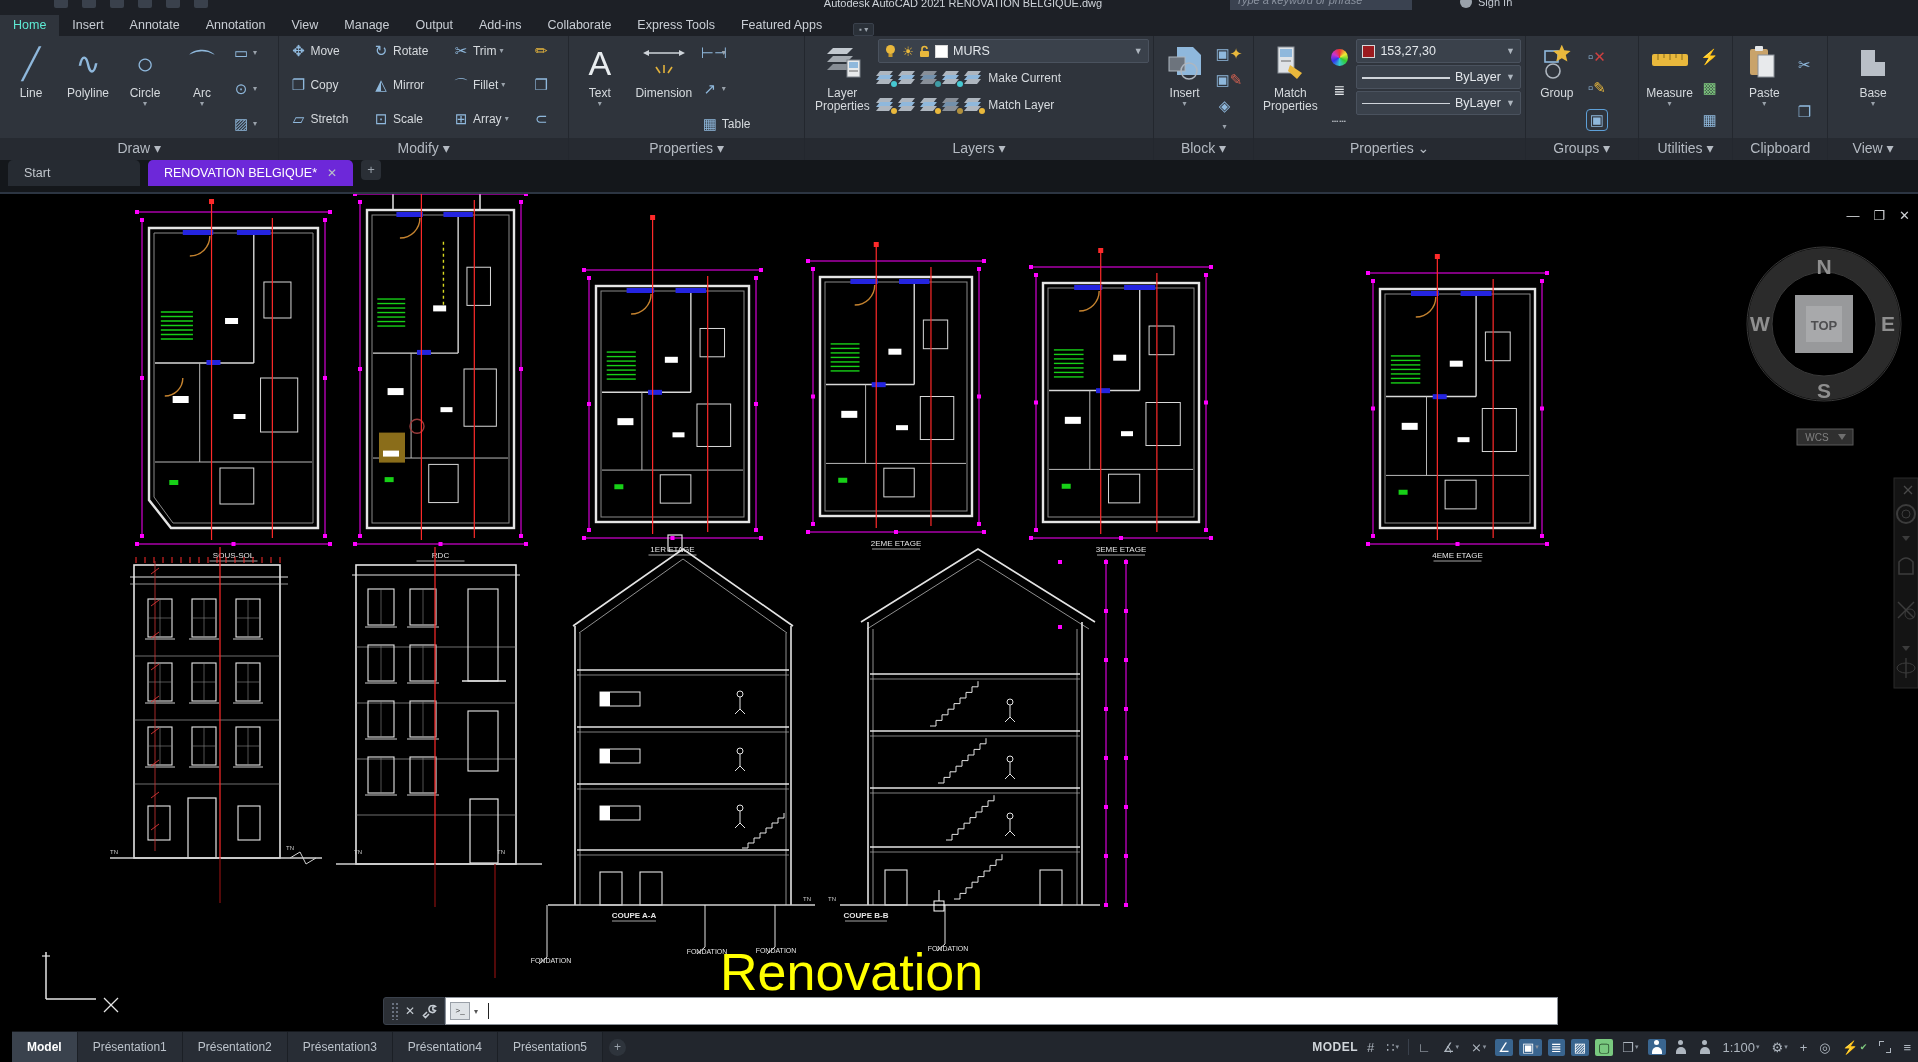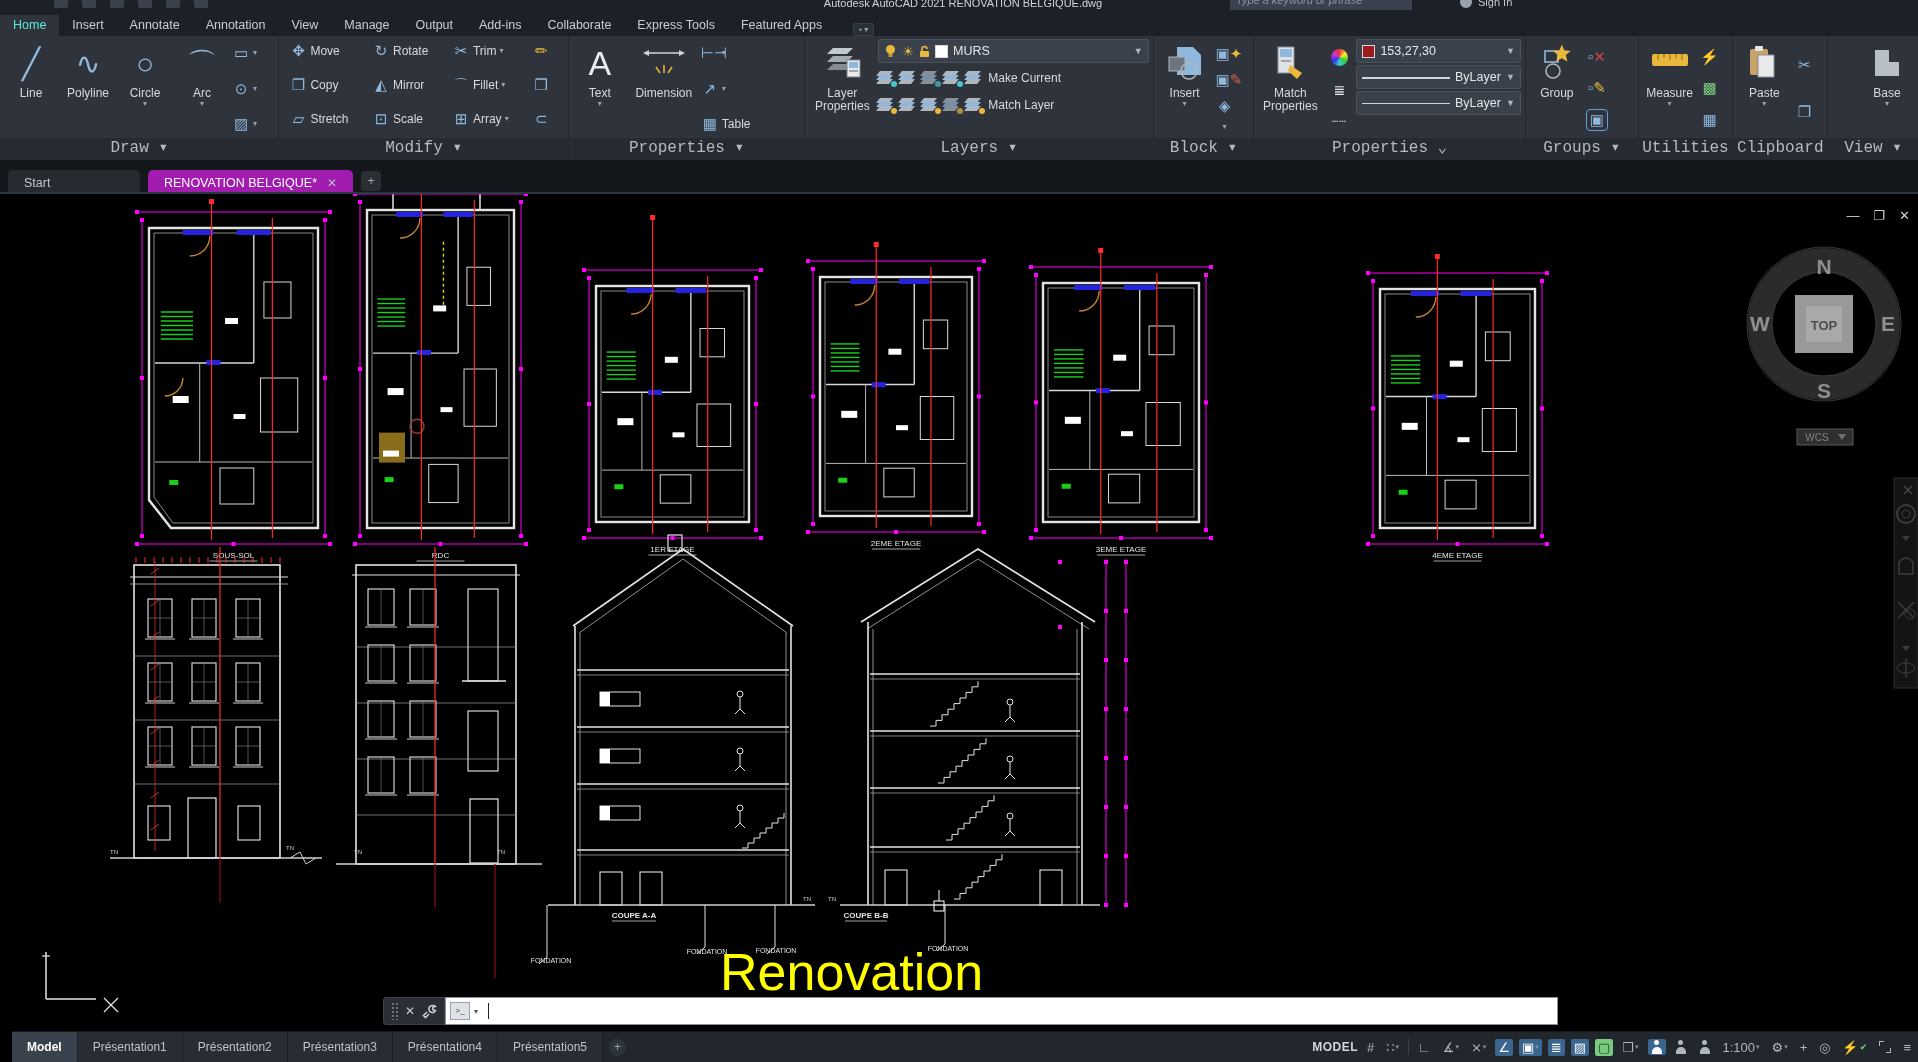--- a/index.html
+++ b/index.html
@@ -18,44 +18,44 @@
   .menubar{position:absolute;top:14px;left:0;right:0;height:22px;display:flex;align-items:flex-end;
            background:#1d2026;font-size:12.5px;}
   .mtab{padding:3px 13px 4px;color:#c9ced5;cursor:default;}
   .mtab.active{background:#2f343c;color:#5eead4;}
   .ribctl{margin-left:18px;background:#2a3038;border:1px solid #3a414c;font-size:8px;color:#9aa2ab;
           padding:1px 5px;border-radius:2px;}
   
   .ribbon{position:absolute;top:36px;left:0;right:0;height:124px;background:#2f343c;display:flex;}
   .panel{border-right:1px solid #23272e;display:flex;flex-direction:column;box-sizing:border-box;}
   .pbody{height:102px;display:flex;align-items:stretch;padding:3px 4px 0;gap:3px;box-sizing:border-box;}
-  .plabel{height:22px;background:#262a31;color:#b4bac2;font-size:16px;text-align:center;line-height:21px;font-family:Liberation Mono, monospace;}
+  .plabel{height:22px;background:#262a31;color:#b4bac2;font-size:14px;text-align:center;line-height:21px;}
   .bigbtn{display:flex;flex-direction:column;align-items:center;width:54px;font-size:12px;color:#d6dade;text-align:center;line-height:13px;}
   .bigbtn .bicon{height:48px;display:flex;align-items:center;justify-content:center;font-size:30px;color:#8fb8dc;}
   .caret{font-size:8px;color:#9aa2ab;line-height:8px;}
   .smallcol{display:flex;flex-direction:column;justify-content:space-between;padding:2px 0;}
   .srow{display:flex;align-items:center;gap:3px;height:24px;font-size:12px;color:#d6dade;}
   .gi{color:#8fb8dc;font-size:15px;width:18px;text-align:center;}
   .mgrid{display:grid;grid-template-rows:repeat(3,1fr);grid-auto-flow:column;column-gap:10px;}
   .combo{background:#3a414b;border:1px solid #4a525e;border-radius:2px;display:flex;align-items:center;
          gap:5px;padding:0 5px;height:22px;font-size:12.5px;color:#e3e7eb;}
   .combo .dd{margin-left:auto;color:#aeb6bf;font-size:9px;}
   .swatch{width:13px;height:13px;border:1px solid #d8d8d8;box-sizing:border-box;}
   .lyrow{display:flex;align-items:center;gap:5px;height:25px;font-size:12px;color:#d6dade;}
   .lyr{width:17px;height:14px;position:relative;display:inline-block;}
   .lyr i{position:absolute;left:0;width:13px;height:5px;background:#aeb6bf;transform:skewX(-38deg);}
   .lyr i:nth-child(1){top:0;}.lyr i:nth-child(2){top:4px;background:#8fb8dc;}.lyr i:nth-child(3){top:8px;}
   .dot{position:absolute;right:-2px;bottom:-2px;width:6px;height:6px;border-radius:50%;}
   .pcol{display:flex;flex-direction:column;justify-content:space-around;align-items:center;padding:2px 1px;}
   .hl{outline:1.5px solid #5ea0d8;outline-offset:1px;border-radius:2px;}
   
-  .filetabs{position:absolute;top:160px;left:0;right:0;height:45px;background:#14171b;display:flex;align-items:center;}
+  .filetabs{position:absolute;top:160px;left:0;right:0;height:45px;background:#14171b;display:flex;align-items:flex-start;}
   .ftab{height:26px;display:flex;align-items:center;padding:0 16px;font-size:12.5px;border-radius:5px 5px 0 0;margin-left:8px;}
   .ftab.start{background:#262b32;color:#c2c7cd;width:100px;}
-  .ftab.doc{background:#a21caf;color:#fff;gap:10px;}
+  .ftab.doc{background:#6d28d9;color:#fff;gap:10px;}
   .ftab .x{color:#b9c0c8;font-size:12px;}
   .addtab{width:20px;height:20px;border-radius:4px;background:#2a2f36;color:#9aa2ab;text-align:center;
           line-height:19px;font-size:13px;margin:0 0 3px 8px;}
   
   .canvas{position:absolute;top:192px;left:0;width:1918px;height:870px;background:#000;border-top:2px solid #2c3542;}
   .winctl{position:absolute;top:14px;right:8px;display:flex;gap:14px;color:#cfd2d5;font-size:13px;z-index:5;}
   .winctl span{cursor:default;}
   
   .cmdbar{position:absolute;left:383px;top:997px;width:1175px;height:28px;display:flex;z-index:20;align-items:stretch;}
   .cmdleft{background:#2b2f35;border:1px solid #3a414c;display:flex;align-items:center;gap:7px;padding:0 7px;border-radius:3px 0 0 3px;}
@@ -486,21 +486,21 @@
         </div>
         <div class="pcol">
           <span class="gi">✂</span>
           <span class="gi">❐</span>
         </div>
       </div>
       <div class="plabel"><span>Clipboard</span></div>
     </div>
 
     <div class="panel" style="width:90px;border-right:none">
-      <div class="pbody" style="justify-content:flex-end">
+      <div class="pbody" style="justify-content:center">
         <div class="bigbtn">
           <span class="bicon">
             <svg width="36" height="34" viewBox="0 0 36 34">
                 <path d="M6,4 h14 v12 h10 v14 h-24 z" fill="#b9bfc7"></path>
               </svg>
           </span>
             <span>Base</span>
             <span class="caret">▾</span>
         </div>
       </div>

